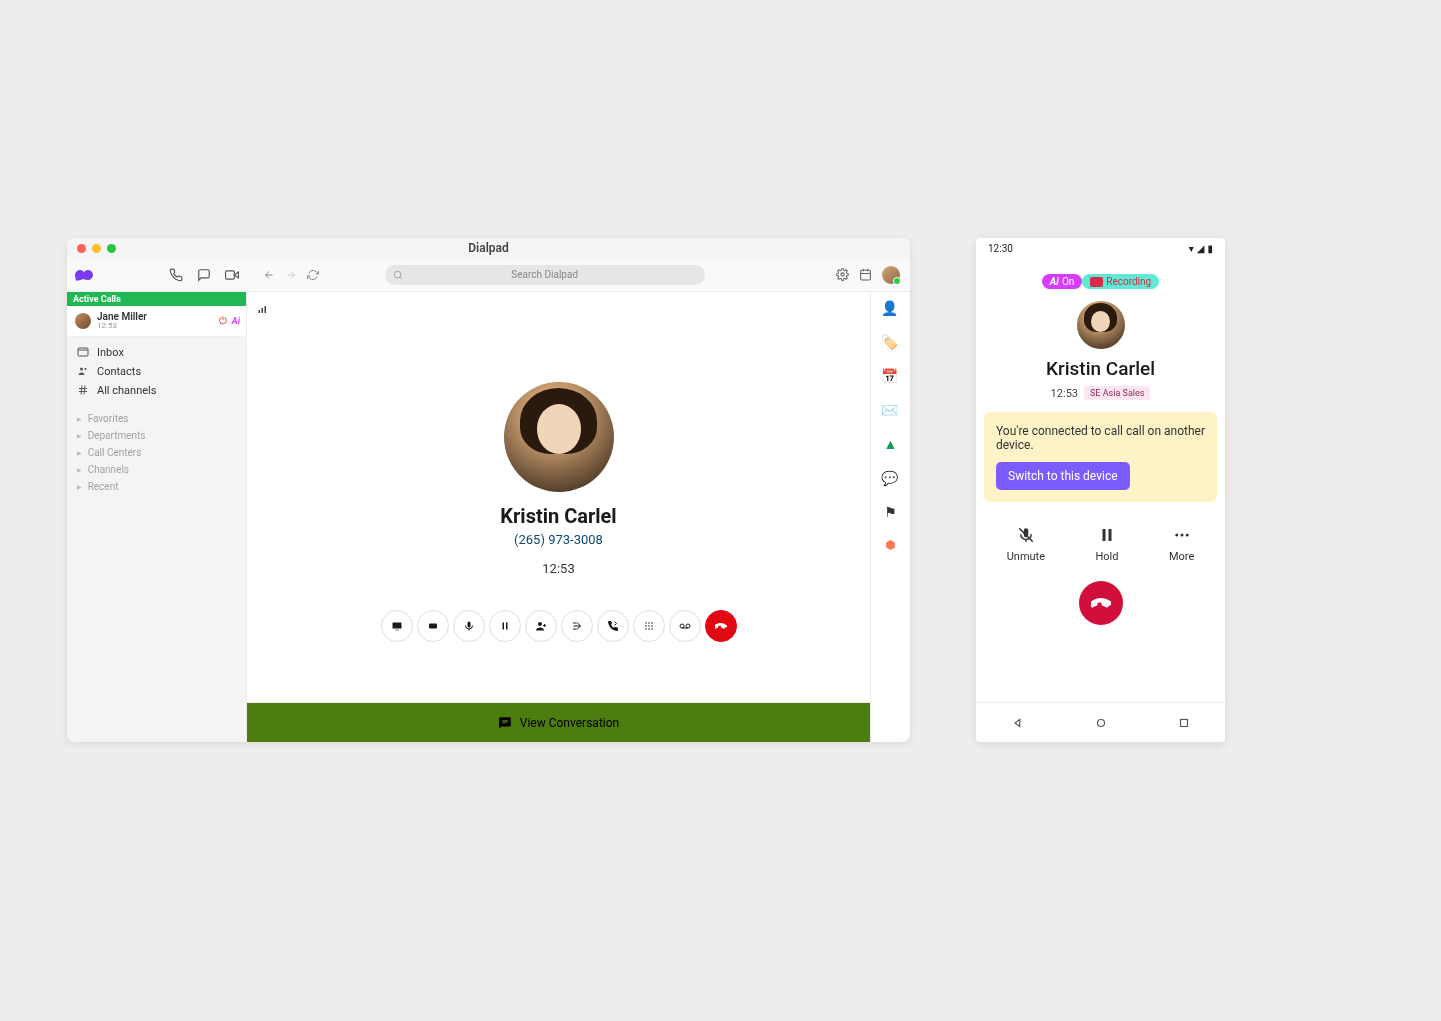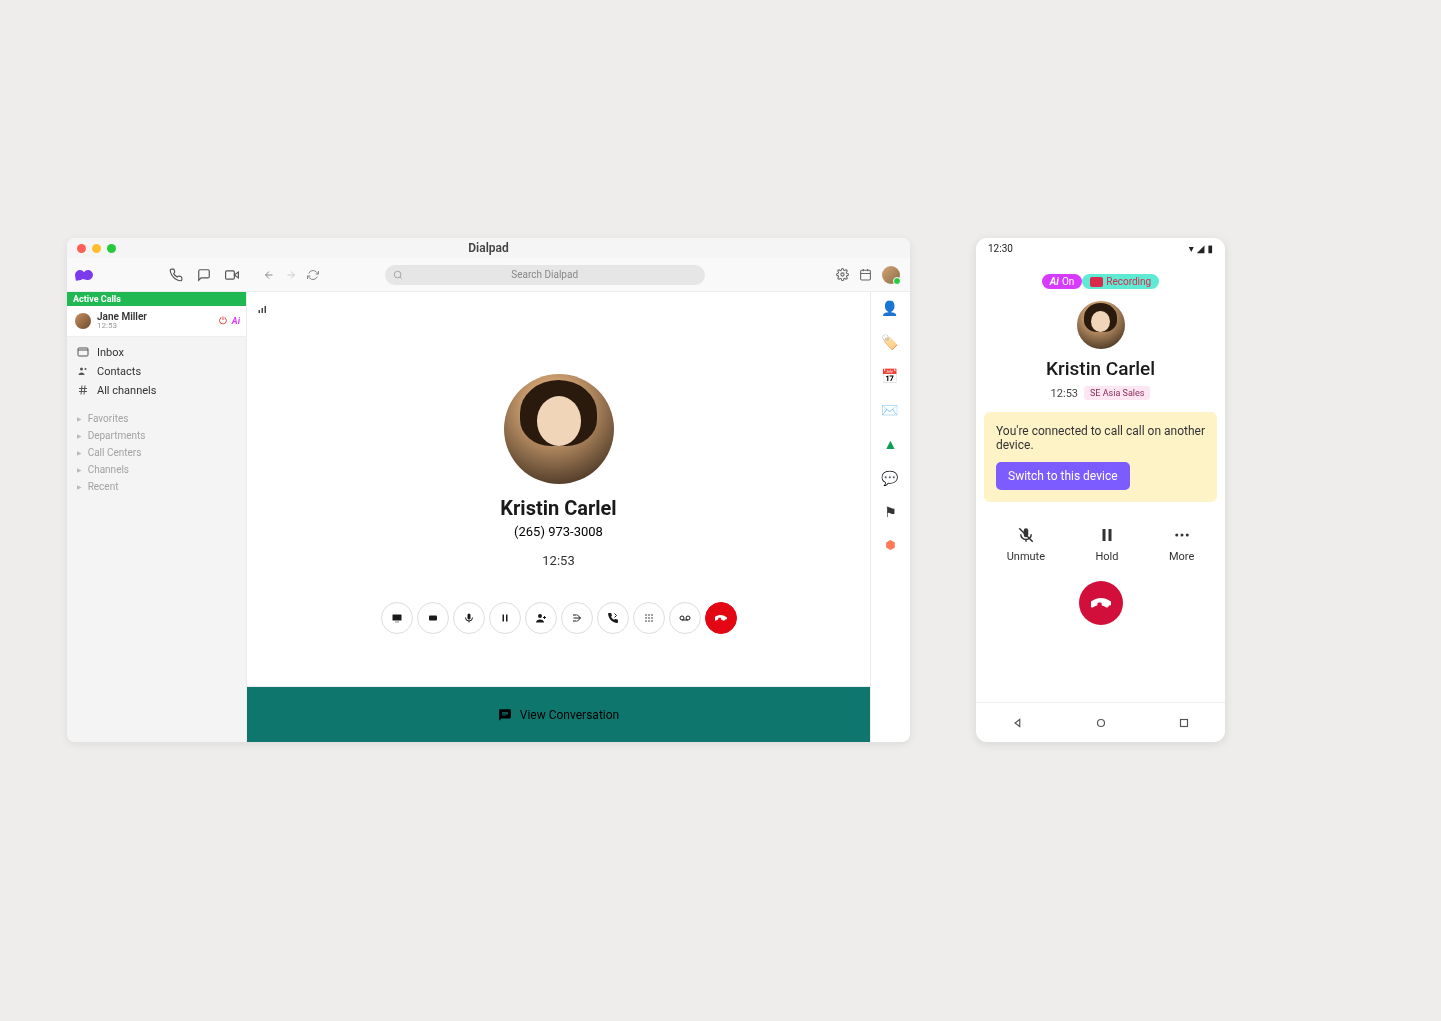--- a/index.html
+++ b/index.html
@@ -190,21 +190,21 @@
   }
   .big-avatar::after{
     content:"";position:absolute;left:30%;top:20%;width:40%;height:45%;
     background:#f0d5b8;border-radius:50%;
   }
   .big-avatar::before{
     content:"";position:absolute;left:15%;top:5%;width:70%;height:60%;
     background:#2a1a0e;border-radius:50% 50% 40% 40%;
   }
   .call-name { font-size: 20px; font-weight: 700; color: #1a1a1a; margin-bottom: 4px; }
-  .call-phone { font-size: 13px; color: #000000; margin-bottom: 14px; }
+  .call-phone { font-size: 13px; color: #0c4a6e; margin-bottom: 14px; }
   .call-time { font-size: 13px; color: #333; margin-bottom: 34px; }
 
   .call-actions { display: flex; gap: 4px; }
   .cbtn {
     width: 32px; height: 32px; border-radius: 50%;
     border: 1px solid #ddd; background: #fff;
     display: flex; align-items: center; justify-content: center;
     cursor: pointer; color: #1a1a1a;
   }
   .cbtn svg { width: 12px; height: 12px; }
@@ -212,37 +212,37 @@
 
   .right-rail {
     width: 40px;
     border-left: 1px solid #ececec;
     display: flex; flex-direction: column; align-items: center;
     padding-top: 8px; gap: 18px;
   }
   .ri { font-size: 14px; }
 
   .footer {
-    height: 56px;
+    height: 40px;
     border-top: 1px solid #ececec;
-    background: #0f766e;
+    background: #4d7c0f;
     display: flex; align-items: center; justify-content: center; gap: 8px;
     font-size: 12px; cursor: pointer;
   }
   .footer svg { width: 14px; height: 14px; }
 
   
   .mobile {
     position: absolute;
     left: 976px;
     top: 238px;
     width: 249px;
     height: 504px;
     background: #fff;
-    border-radius: 11px;
+    border-radius: 4px;
     box-shadow: 0 2px 10px rgba(0,0,0,0.1);
     display: flex;
     flex-direction: column;
     overflow: hidden;
   }
   .m-status {
     height: 20px;
     display: flex; align-items: center; justify-content: space-between;
     padding: 0 12px; font-size: 10px; color: #222;
   }

